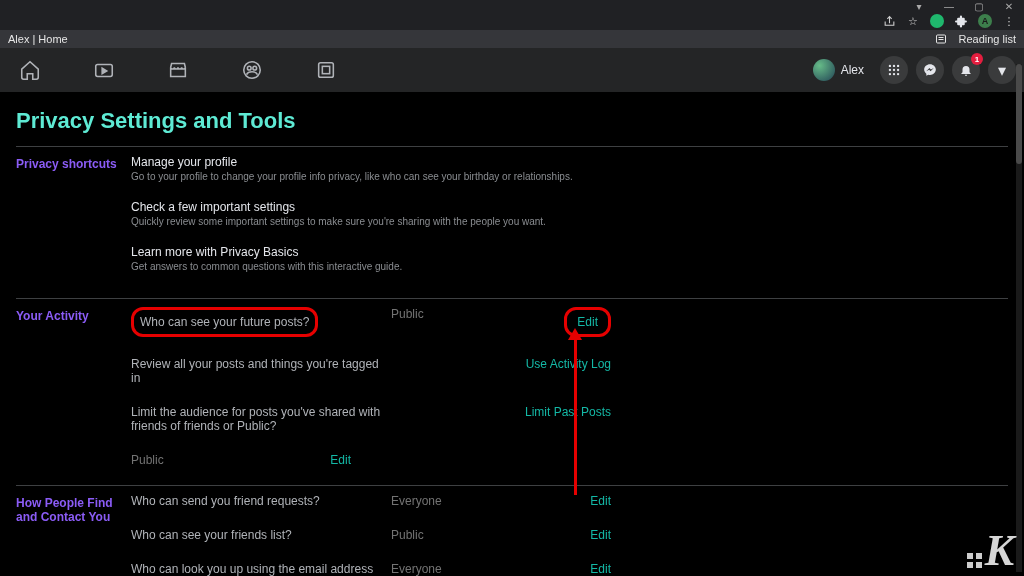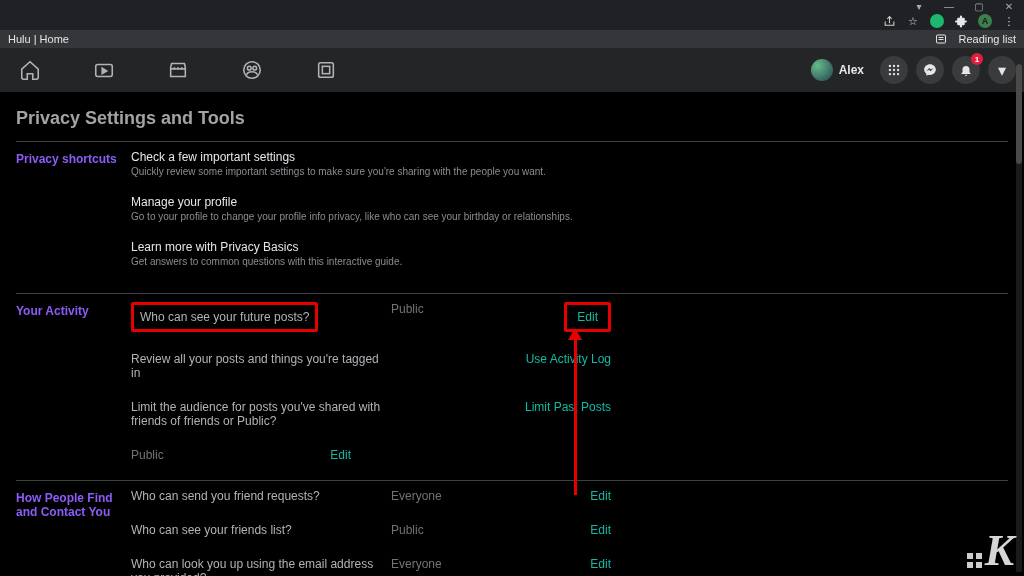--- a/index.html
+++ b/index.html
@@ -13,40 +13,40 @@
   .bmbar{height:18px;background:#35363a;display:flex;align-items:center;font-size:11px;color:#e6e6e6;}
   .bm-item{padding:2px 8px;}
   .bm-reading{margin-left:auto;display:flex;align-items:center;gap:12px;padding:0 8px;}
   
   .fbtop{height:44px;background:#242526;display:flex;align-items:center;padding:0 8px;}
   .fbnav{display:flex;gap:50px;margin-left:10px;}
   .fbnav-ico{width:24px;height:24px;display:flex;align-items:center;justify-content:center;color:#b0b3b8;}
   .fbtop-right{margin-left:auto;display:flex;align-items:center;gap:8px;}
   .prof-pill{display:flex;align-items:center;gap:6px;padding:2px 8px;border-radius:16px;}
   .prof-pill .av{width:22px;height:22px;border-radius:50%;background:radial-gradient(circle at 30% 30%,#6b8,#245);}
-  .prof-pill span{font-size:12px;font-weight:700;}
+  .prof-pill span{font-size:12px;font-weight:400;}
   .rnd{width:28px;height:28px;border-radius:50%;background:#3a3b3c;display:flex;align-items:center;justify-content:center;color:#e4e6eb;position:relative;}
   .badge{position:absolute;top:-3px;right:-3px;width:12px;height:12px;border-radius:50%;background:#e41e3f;color:#fff;font-size:8px;display:flex;align-items:center;justify-content:center;font-weight:bold;}
   
   .page{padding:10px 16px 0 16px;position:relative;}
-  .page h1{font-size:18px;font-weight:bold;margin:6px 0 12px 0;color:#a3a3a3;}
+  .page h1{font-size:22px;font-weight:bold;margin:6px 0 12px 0;color:#5eead4;}
   hr.sep{border:none;border-top:1px solid #3e4042;margin:8px 0;}
   .sect{display:flex;align-items:flex-start;}
   .sect-label{width:115px;flex-shrink:0;font-size:12px;font-weight:600;color:#8b5cf6;padding-top:2px;}
   .sect-body{flex:1;max-width:480px;}
   .shortcut{margin-bottom:18px;}
   .shortcut .st{font-size:12px;color:#e4e6eb;}
   .shortcut .sd{font-size:10px;color:#8a8d91;margin-top:2px;}
   .row{display:flex;align-items:flex-start;padding:10px 0;}
   .row .q{flex:1;font-size:12px;color:#b0b3b8;padding-right:10px;}
   .row .v{width:100px;font-size:12px;color:#737373;}
   .row .a{width:120px;text-align:right;font-size:12px;}
   .row .a a{color:#14b8a6;text-decoration:none;}
   .rowgroup{}
-  .hl{border:3px solid #e60000;border-radius:2px;text-align:center;}
+  .hl{border:3px solid #e60000;border-radius:12px;text-align:center;}
   .hl-q{padding:5px 6px;display:inline-block;}
   .hl-a{display:inline-block;padding:5px 10px;}
   
   .arrow{position:absolute;pointer-events:none;}
   .arrow-line{width:3px;background:#e60000;}
   .arrow-head{width:0;height:0;border-left:7px solid transparent;border-right:7px solid transparent;border-bottom:12px solid #e60000;margin-left:-6px;}
   .watermark{position:absolute;right:10px;bottom:8px;display:flex;align-items:flex-end;gap:3px;opacity:.95;pointer-events:none;}
   .wm-dots{display:grid;grid-template-columns:repeat(2,6px);grid-template-rows:repeat(2,6px);gap:3px;}
   .wm-dots b{display:block;width:6px;height:6px;background:#d9d9d9;}
   .wm-k{font-size:44px;font-weight:900;color:#e2e2e2;font-style:italic;line-height:.8;font-family:Georgia,serif;}
@@ -74,21 +74,21 @@
     <svg width="13" height="13" viewBox="0 0 24 24" fill="#e4e6eb">
         <path d="M20 10h-2V7a2 2 0 0 0-2-2h-3V3a2 2 0 1 0-4 0v2H6a2 2 0 0 0-2 2v3H2a2 2 0 1 0 0 4h2v3a2 2 0 0 0 2 2h3v2a2 2 0 1 0 4 0v-2h3a2 2 0 0 0 2-2v-3h2a2 2 0 1 0 0-4z"></path>
       </svg>
   </div>
   <div class="ext-dot" style="background:#3d7f4c">
       <span>A</span>
     </div>
   <div class="tool-ico">⋮</div>
 </div>
 <div class="bmbar">
-  <div class="bm-item">Hulu | Home</div>
+  <div class="bm-item">Alex | Home</div>
   <div class="bm-reading">
     <svg width="12" height="12" viewBox="0 0 24 24" fill="none" stroke="#e6e6e6" stroke-width="2">
         <rect x="3" y="4" width="18" height="16" rx="2"></rect>
         <line x1="7" y1="9" x2="17" y2="9"></line>
         <line x1="7" y1="13" x2="17" y2="13"></line>
       </svg>
     <span>Reading list</span>
   </div>
 </div>
 
@@ -159,26 +159,26 @@
 </div>
 
 <div class="page">
   <h1>Privacy Settings and Tools</h1>
   <hr class="sep">
 
   <div class="sect">
     <div class="sect-label">Privacy shortcuts</div>
     <div class="sect-body">
       <div class="shortcut">
+        <div class="st">Manage your profile</div>
+        <div class="sd">Go to your profile to change your profile info privacy, like who can see your birthday or relationships.</div>
+      </div>
+      <div class="shortcut">
         <div class="st">Check a few important settings</div>
         <div class="sd">Quickly review some important settings to make sure you're sharing with the people you want.</div>
-      </div>
-      <div class="shortcut">
-        <div class="st">Manage your profile</div>
-        <div class="sd">Go to your profile to change your profile info privacy, like who can see your birthday or relationships.</div>
       </div>
       <div class="shortcut" style="">
         <div class="st">Learn more with Privacy Basics</div>
         <div class="sd">Get answers to common questions with this interactive guide.</div>
       </div>
     </div>
   </div>
   <hr class="sep">
 
   <div class="sect">

